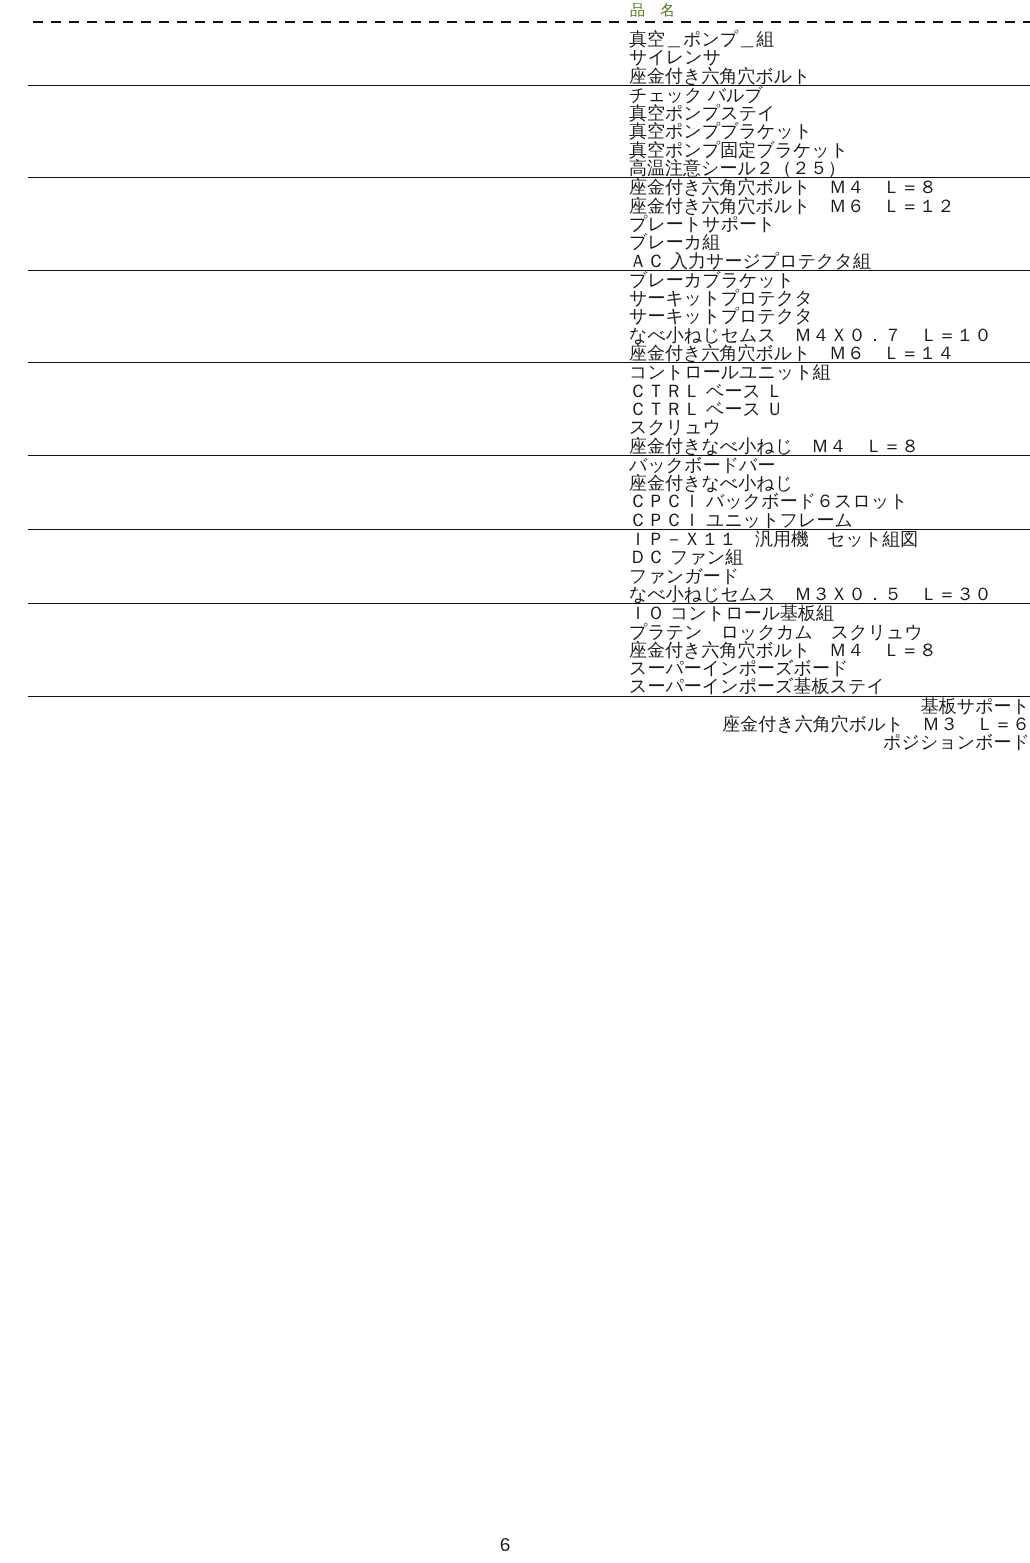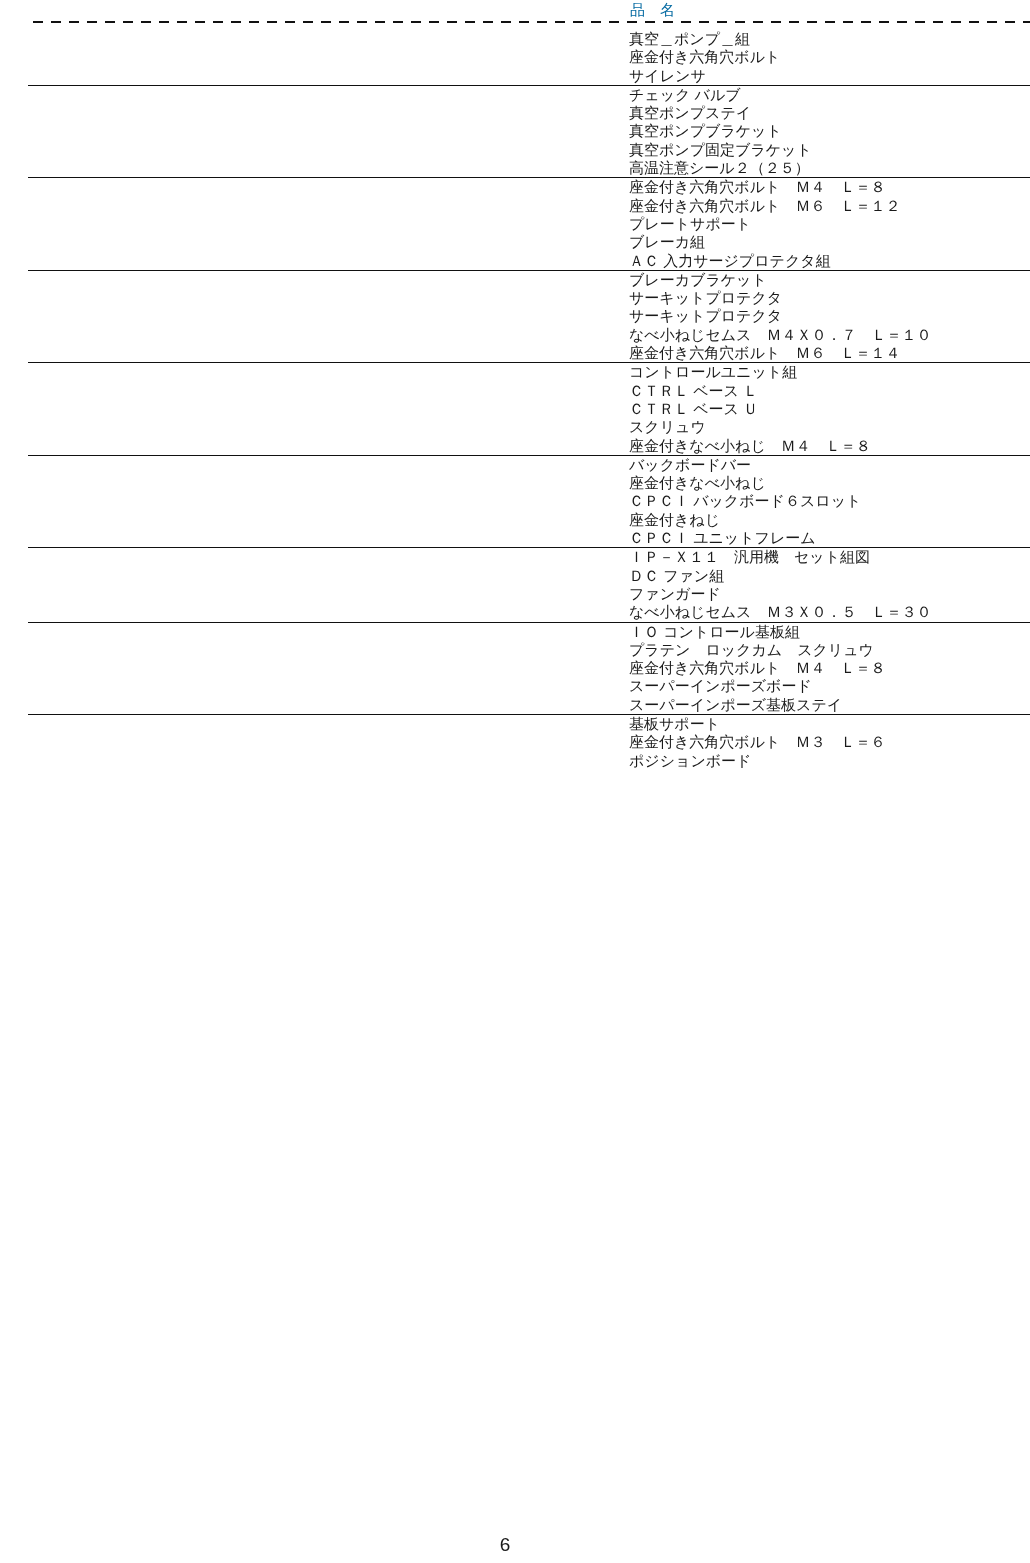--- a/index.html
+++ b/index.html
@@ -16,21 +16,21 @@
     color: #1a1a1a;
     overflow: hidden;
   }
   .col-header {
     position: absolute;
     top: 1px;
     left: 630px;
     font-size: 15px;
     line-height: 18px;
     white-space: pre;
-    color: #0369a1;
+    color: #4d7c0f;
   }
   .dashed-rule {
     position: absolute;
     top: 21px;
     left: 33px;
     width: 997px;
     height: 2px;
     background: repeating-linear-gradient(90deg, #111 0px, #111 10px, transparent 10px, transparent 18px);
   }
   .parts-table {
@@ -42,30 +42,31 @@
   .part-group {
     border-bottom: 1.5px solid #111;
     padding: 0 0 0 0;
     margin: 0;
   }
   .part-group.first {
     padding-top: 5px;
   }
   .part-group.last {
     border-bottom: none;
+    text-align: right;
   }
   
   .part-group {
     margin-left: 28px;
     width: 1002px;
   }
   .part-row {
     height: 18.3px;
     line-height: 18.3px;
-    font-size: 15px;
+    font-size: 18px;
     padding-left: 601px; 
     white-space: pre;
     overflow: visible;
     color: #1a1a1a;
   }
   .page-number {
     position: absolute;
     top: 1534px;
     left: 0;
     width: 1010px;
@@ -79,22 +80,22 @@
 
 <div class="sheet">
 
   <div class="col-header">品　名</div>
 
   <div class="dashed-rule"></div>
 
   <div class="parts-table" id="parts-table">
       <div class="part-group first">
         <div class="part-row">真空＿ポンプ＿組</div>
+        <div class="part-row">サイレンサ</div>
         <div class="part-row">座金付き六角穴ボルト</div>
-        <div class="part-row">サイレンサ</div>
       </div>
       <div class="part-group">
         <div class="part-row">チェック バルブ</div>
         <div class="part-row">真空ポンプステイ</div>
         <div class="part-row">真空ポンプブラケット</div>
         <div class="part-row">真空ポンプ固定ブラケット</div>
         <div class="part-row">高温注意シール２（２５）</div>
       </div>
       <div class="part-group">
         <div class="part-row">座金付き六角穴ボルト　Ｍ４　Ｌ＝８</div>
@@ -114,21 +115,20 @@
         <div class="part-row">コントロールユニット組</div>
         <div class="part-row">ＣＴＲＬ ベース Ｌ</div>
         <div class="part-row">ＣＴＲＬ ベース Ｕ</div>
         <div class="part-row">スクリュウ</div>
         <div class="part-row">座金付きなべ小ねじ　Ｍ４　Ｌ＝８</div>
       </div>
       <div class="part-group">
         <div class="part-row">バックボードバー</div>
         <div class="part-row">座金付きなべ小ねじ</div>
         <div class="part-row">ＣＰＣＩ バックボード６スロット</div>
-        <div class="part-row">座金付きねじ</div>
         <div class="part-row">ＣＰＣＩ ユニットフレーム</div>
       </div>
       <div class="part-group">
         <div class="part-row">ＩＰ－Ｘ１１　汎用機　セット組図</div>
         <div class="part-row">ＤＣ ファン組</div>
         <div class="part-row">ファンガード</div>
         <div class="part-row">なべ小ねじセムス　Ｍ３Ｘ０．５　Ｌ＝３０</div>
       </div>
       <div class="part-group">
         <div class="part-row">ＩＯ コントロール基板組</div>

